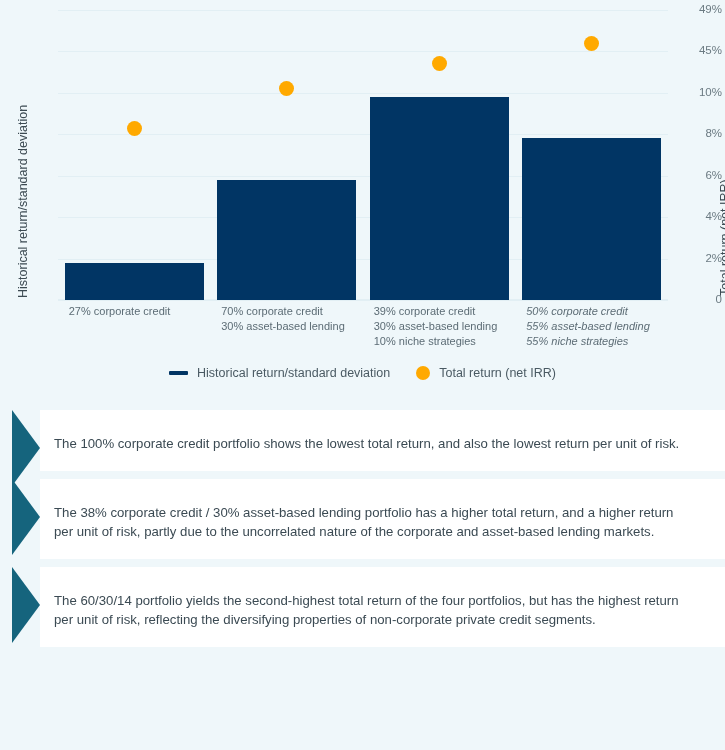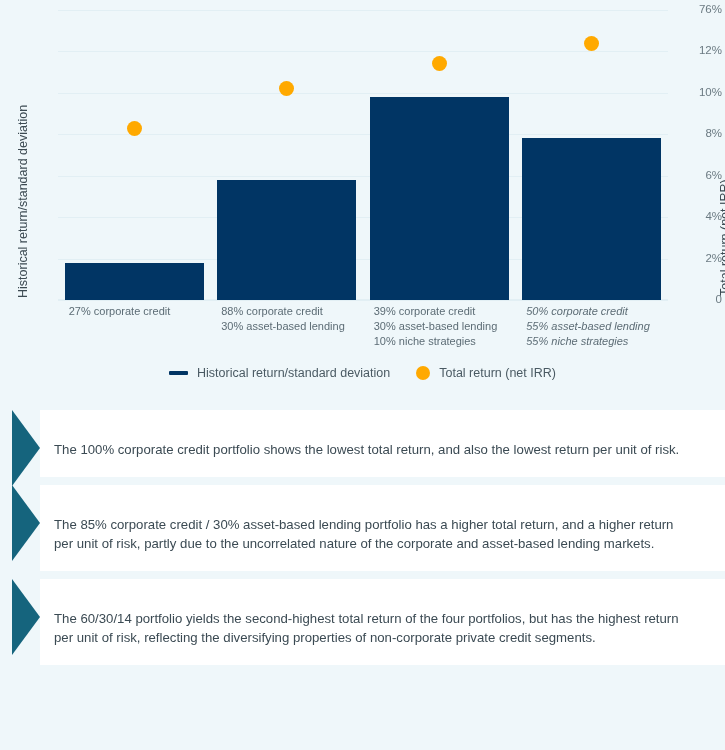--- a/index.html
+++ b/index.html
@@ -80,21 +80,21 @@
     content: ""; position: absolute; left: 14px; top: 0;
     width: 0; height: 0;
     border-left: 26px solid #15647d;
     border-top: 0 solid transparent;
     border-bottom: 0 solid transparent;
   }
   .callout-arrow svg { position: absolute; left: 12px; top: 0; }
   .callout-body {
     flex: 1 1 auto;
     background: #ffffff;
-    padding: 30px 40px 18px 14px;
+    padding: 24px 40px 18px 14px;
     font-size: 13.2px;
     line-height: 19px;
     color: #3b4a53;
   }
 </style>
 </head>
 <body>
 
 <div class="page">
 
@@ -112,38 +112,38 @@
         <div class="gridline" style="top: 124.286px;"></div>
         <div class="gridline" style="top: 82.8571px;"></div>
         <div class="gridline" style="top: 41.4286px;"></div>
         <div class="gridline" style="top: 0px;"></div>
         <div class="ytick right" style="top: 284px;">0</div>
         <div class="ytick right" style="top: 242.571px;">2%</div>
         <div class="ytick right" style="top: 201.143px;">4%</div>
         <div class="ytick right" style="top: 159.714px;">6%</div>
         <div class="ytick right" style="top: 118.286px;">8%</div>
         <div class="ytick right" style="top: 76.8571px;">10%</div>
-        <div class="ytick right" style="top: 35.4286px;">12%</div>
-        <div class="ytick right" style="top: -6px;">76%</div>
+        <div class="ytick right" style="top: 35.4286px;">45%</div>
+        <div class="ytick right" style="top: -6px;">49%</div>
         <div class="bar" title="100% corporate credit: 1.59x" style="left: 6.75px; width: 139px; height: 37.2857px; background: rgb(1, 53, 100);"></div>
         <div class="dot" title="100% corporate credit: 8.3%" style="left: 76.25px; top: 118.071px; background: rgb(255, 169, 0);"></div>
         <div class="bar" title="70% corporate credit / 30% asset-based lending: 1.79x" style="left: 159.25px; width: 139px; height: 120.143px; background: rgb(1, 53, 100);"></div>
         <div class="dot" title="70% corporate credit / 30% asset-based lending: 10.2%" style="left: 228.75px; top: 78.7143px; background: rgb(255, 169, 0);"></div>
         <div class="bar" title="60% corporate credit / 30% asset-based lending / 10% niche strategies: 1.99x" style="left: 311.75px; width: 139px; height: 203px; background: rgb(1, 53, 100);"></div>
         <div class="dot" title="60% corporate credit / 30% asset-based lending / 10% niche strategies: 11.4%" style="left: 381.25px; top: 53.8571px; background: rgb(255, 169, 0);"></div>
         <div class="bar" title="50% corporate credit / 35% asset-based lending / 15% niche strategies: 1.89x" style="left: 464.25px; width: 139px; height: 161.571px; background: rgb(1, 53, 100);"></div>
         <div class="dot" title="50% corporate credit / 35% asset-based lending / 15% niche strategies: 12.4%" style="left: 533.75px; top: 33.1429px; background: rgb(255, 169, 0);"></div>
       </div>
 
     <div class="cat-labels" id="cat-labels">
         <div class="cat" style="left: 10.75px;">
           <div>27% corporate credit</div>
         </div>
         <div class="cat" style="left: 163.25px;">
-          <div>88% corporate credit</div>
+          <div>70% corporate credit</div>
           <div>30% asset-based lending</div>
         </div>
         <div class="cat" style="left: 315.75px;">
           <div>39% corporate credit</div>
           <div>30% asset-based lending</div>
           <div>10% niche strategies</div>
         </div>
         <div class="cat" style="left: 468.25px; font-style: italic;">
           <div>50% corporate credit</div>
           <div>55% asset-based lending</div>
@@ -171,21 +171,21 @@
           </svg>
         </div>
         <div class="callout-body">The 100% corporate credit portfolio shows the lowest total return, and also the lowest return per unit of risk.</div>
       </div>
       <div class="callout">
         <div class="callout-arrow">
           <svg width="30" height="76" viewBox="0 0 30 76" aria-hidden="true">
             <path d="M0 0 L28 38 L0 76 Z" fill="#15647d"></path>
           </svg>
         </div>
-        <div class="callout-body">The 85% corporate credit / 30% asset-based lending portfolio has a higher total return, and a higher return per unit of risk, partly due to the uncorrelated nature of the corporate and asset-based lending markets.</div>
+        <div class="callout-body">The 38% corporate credit / 30% asset-based lending portfolio has a higher total return, and a higher return per unit of risk, partly due to the uncorrelated nature of the corporate and asset-based lending markets.</div>
       </div>
       <div class="callout">
         <div class="callout-arrow">
           <svg width="30" height="76" viewBox="0 0 30 76" aria-hidden="true">
             <path d="M0 0 L28 38 L0 76 Z" fill="#15647d"></path>
           </svg>
         </div>
         <div class="callout-body">The 60/30/14 portfolio yields the second-highest total return of the four portfolios, but has the highest return per unit of risk, reflecting the diversifying properties of non-corporate private credit segments.</div>
       </div>
     </div>

